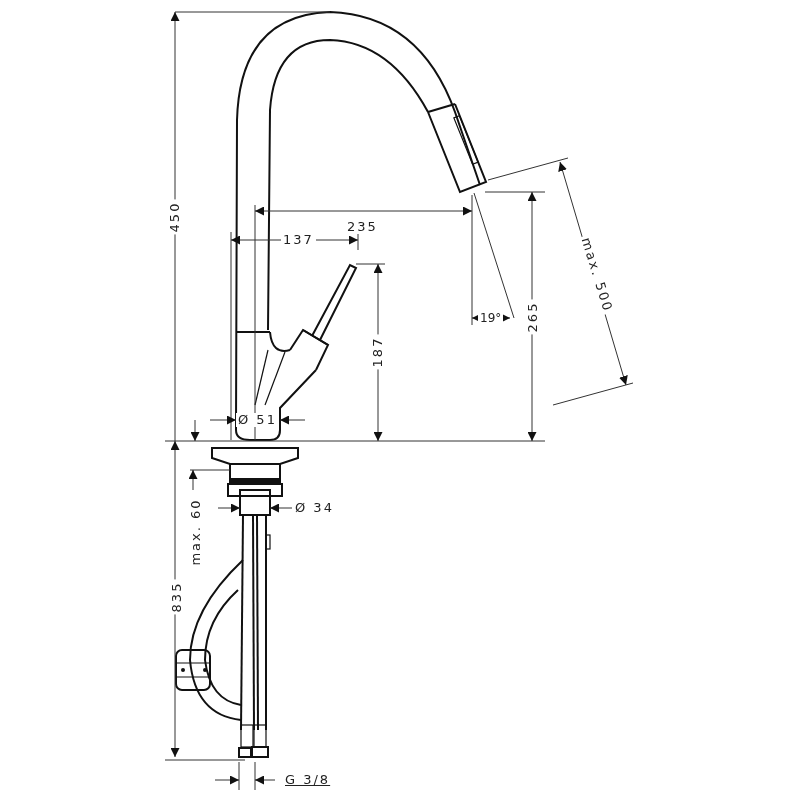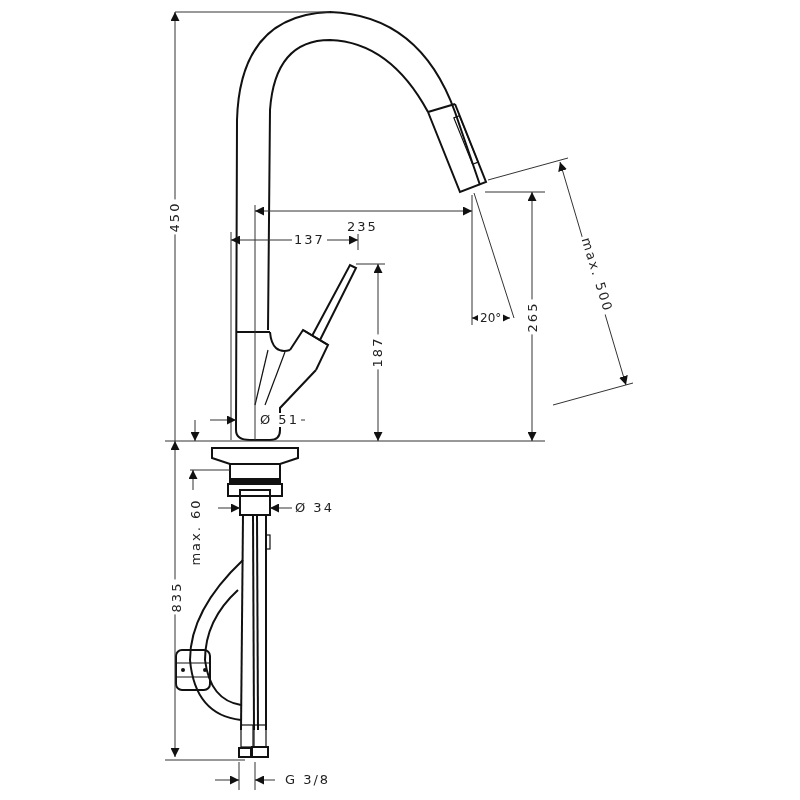--- a/index.html
+++ b/index.html
@@ -114,23 +114,23 @@
 
     <line class="dim" x1="239" y1="762" x2="239" y2="790"></line>
     <line class="dim" x1="255" y1="762" x2="255" y2="790"></line>
     <line class="dim" x1="215" y1="780" x2="239" y2="780" marker-end="url(#ar)"></line>
     <line class="dim" x1="275" y1="780" x2="255" y2="780" marker-end="url(#ar)"></line>
   </g>
 </svg>
 
   <span class="lbl" style="left:158px;top:210px;transform:rotate(-90deg);">450</span>
   <span class="lbl" style="left:345px;top:220px;">235</span>
-  <span class="lbl" style="left:292px;top:233px;">137</span>
+  <span class="lbl" style="left:281px;top:233px;">137</span>
   <span class="lbl" style="left:361px;top:345px;transform:rotate(-90deg);">187</span>
   <span class="lbl" style="left:516px;top:310px;transform:rotate(-90deg);">265</span>
   <span class="lbl" style="left:556px;top:268px;transform:rotate(73deg);">max. 500</span>
-  <span class="lbl" style="left:478px;top:311px;font-size:12px;letter-spacing:0;">20°</span>
-  <span class="lbl" style="left:236px;top:413px;margin-left:22px;">Ø 51</span>
+  <span class="lbl" style="left:478px;top:311px;font-size:12px;letter-spacing:0;">19°</span>
+  <span class="lbl" style="left:236px;top:413px;">Ø 51</span>
   <span class="lbl" style="left:293px;top:501px;text-align:center;">Ø 34</span>
   <span class="lbl" style="left:160px;top:525px;transform:rotate(-90deg);">max. 60</span>
   <span class="lbl" style="left:160px;top:590px;transform:rotate(-90deg);">835</span>
-  <span class="lbl" style="left:283px;top:773px;">G 3/8</span>
+  <span class="lbl" style="left:283px;top:773px;text-decoration:underline;">G 3/8</span>
 </div>
 
 </body></html>

